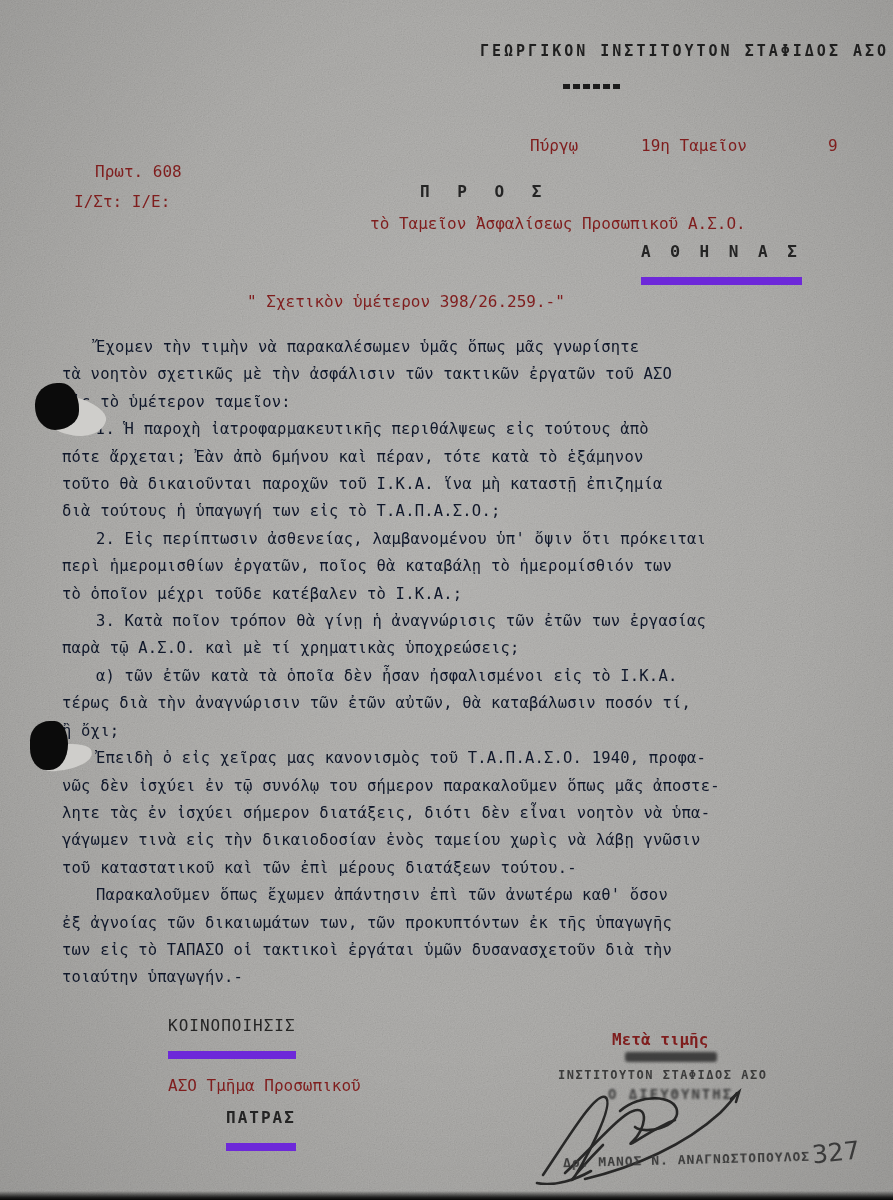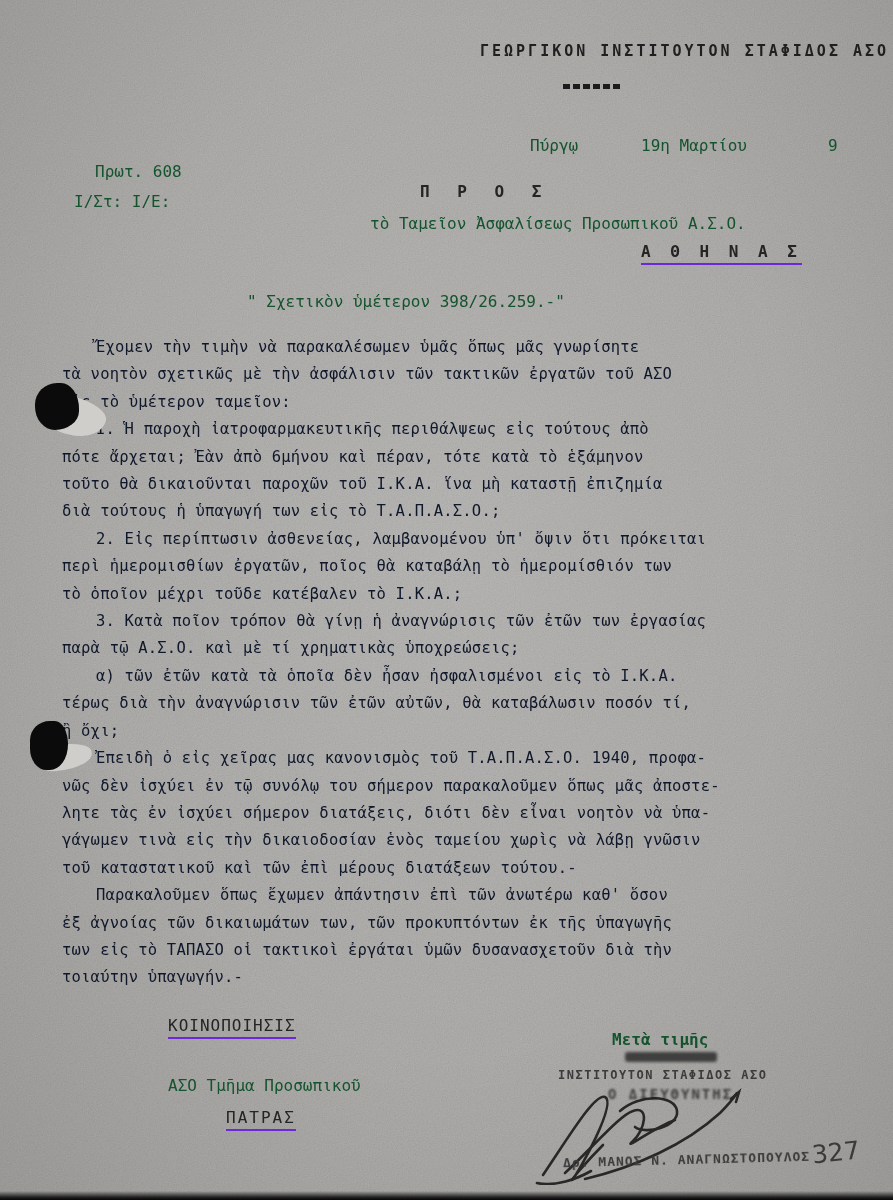--- a/index.html
+++ b/index.html
@@ -7,26 +7,26 @@
     width:893px;height:1200px;position:relative;overflow:hidden;
     background:#a4a3a0;
     font-family:"DejaVu Sans Mono","DejaVu Sans",monospace;
     color:#242424;
   }
   .paper{position:absolute;inset:0;}
   .vignette{position:absolute;inset:0;pointer-events:none;
     background:radial-gradient(ellipse at 50% 45%, rgba(255,255,255,0.10) 0%, rgba(0,0,0,0.0) 55%, rgba(0,0,0,0.10) 100%);}
   .grain{position:absolute;inset:0;pointer-events:none;}
   .abs{position:absolute;white-space:pre;}
-  .ink{color:#14532d;}
+  .ink{color:#7f1d1d;}
   .org-title{font-size:15px;font-weight:700;letter-spacing:3px;color:#1f1f1f;}
   .dashrule{height:5px;background:repeating-linear-gradient(90deg,#1c1c1c 0 7px,rgba(0,0,0,0) 7px 10px);}
   .t16{font-size:16px;}
   .pros{font-size:16px;font-weight:700;letter-spacing:9px;}
-  .ul{border-bottom:2px solid #6d28d9;padding-bottom:2px;}
+  .ul{border-bottom:8px solid #6d28d9;padding-bottom:16px;}
   .athinas{font-size:16px;font-weight:700;letter-spacing:5px;}
   .bodytext{position:absolute;left:62px;top:334px;width:800px;
     font-size:15.5px;line-height:27.4px;color:#0f172a;letter-spacing:0.2px;}
   .bodytext .line{white-space:pre;}
   .bodytext .ind{padding-left:34px;}
   .stamp{color:#3b3b3b;filter:blur(0.5px);font-weight:700;}
   .smudge{background:#2e2e2e;filter:blur(1.6px);border-radius:3px;opacity:0.85;}
   .hole-dark{position:absolute;background:#0b0b0b;}
   .hole-light{position:absolute;background:#cfcecb;}
   .handwrit{font-family:"DejaVu Sans",sans-serif;color:#3a3a3a;}
@@ -44,21 +44,21 @@
       <feColorMatrix type="matrix" values="0.33 0.33 0.33 0 0  0.33 0.33 0.33 0 0  0.33 0.33 0.33 0 0  0 0 0 0 0.22"></feColorMatrix>
     </filter>
     <rect width="893" height="1200" filter="url(#noise)"></rect>
   </svg>
   <div class="vignette"></div>
 
   <div class="abs org-title" style="left:480px;top:42px;">ΓΕΩΡΓΙΚΟΝ ΙΝΣΤΙΤΟΥΤΟΝ ΣΤΑΦΙΔΟΣ ΑΣΟ</div>
   <div class="abs dashrule" style="left:563px;top:84px;width:58px;"></div>
 
   <div class="abs t16 ink" style="left:530px;top:136px;">Πύργῳ</div>
-  <div class="abs t16 ink" style="left:641px;top:136px;">19η Μαρτίου</div>
+  <div class="abs t16 ink" style="left:641px;top:136px;">19η Ταμεῖον</div>
   <div class="abs t16 ink" style="left:828px;top:136px;">9</div>
 
   <div class="abs t16 ink" style="left:95px;top:162px;">Πρωτ. 608</div>
   <div class="abs t16 ink" style="left:74px;top:192px;">Ι/Στ: Ι/Ε:</div>
 
   <div class="abs pros" style="left:420px;top:182px;">Π Ρ Ο Σ</div>
   <div class="abs t16 ink" style="left:370px;top:214px;">τὸ Ταμεῖον Ἀσφαλίσεως Προσωπικοῦ Α.Σ.Ο.</div>
   <div class="abs athinas ul" style="left:641px;top:242px;">Α Θ Η Ν Α Σ</div>
 
   <div class="abs t16 ink" style="left:247px;top:292px;">" Σχετικὸν ὑμέτερον 398/26.259.-"</div>
@@ -94,21 +94,21 @@
     <div class="hole-light" style="left:48px;top:398px;width:58px;height:38px;border-radius:30% 70% 60% 40%/50% 45% 65% 40%;transform:rotate(14deg);"></div>
     <div class="hole-dark" style="left:35px;top:383px;width:44px;height:47px;border-radius:55% 45% 60% 50%/50% 60% 45% 55%;"></div>
   </div>
   <div>
     <div class="hole-light" style="left:38px;top:744px;width:54px;height:26px;border-radius:40% 60% 70% 30%/60% 40% 55% 45%;transform:rotate(-6deg);"></div>
     <div class="hole-dark" style="left:30px;top:721px;width:38px;height:49px;border-radius:60% 40% 55% 50%/45% 55% 60% 50%;"></div>
   </div>
 
   <div class="abs t16 ul" style="left:168px;top:1016px;font-weight:400;letter-spacing:1px;">ΚΟΙΝΟΠΟΙΗΣΙΣ</div>
   <div class="abs t16 ink" style="left:168px;top:1076px;">ΑΣΟ Τμῆμα Προσωπικοῦ</div>
-  <div class="abs t16 ul" style="left:226px;top:1108px;font-weight:400;letter-spacing:2px;">ΠΑΤΡΑΣ</div>
+  <div class="abs t16 ul" style="left:226px;top:1108px;font-weight:700;letter-spacing:2px;">ΠΑΤΡΑΣ</div>
 
   <div class="abs t16 ink" style="left:612px;top:1030px;font-weight:700;">Μετὰ τιμῆς</div>
   <div class="abs smudge" style="left:625px;top:1052px;width:92px;height:10px;"></div>
   <div class="abs stamp" style="left:558px;top:1068px;font-size:12px;letter-spacing:1.5px;">ΙΝΣΤΙΤΟΥΤΟΝ ΣΤΑΦΙΔΟΣ ΑΣΟ</div>
   <div class="abs stamp" style="left:608px;top:1086px;font-size:14px;letter-spacing:2px;filter:blur(1px);">Ο ΔΙΕΥΘΥΝΤΗΣ</div>
 
   <svg class="abs" style="left:525px;top:1075px;" width="260" height="110">
     <g fill="none" stroke="#1b1b1b" stroke-width="2.6" stroke-linecap="round" opacity="0.9">
       <path d="M18 100 C 45 60, 70 18, 80 22 C 92 28, 55 95, 48 104 C 42 110, 60 88, 78 70"></path>
       <path d="M40 98 C 70 70, 95 40, 108 36 C 125 30, 120 55, 108 66 C 96 77, 130 52, 150 45"></path>

